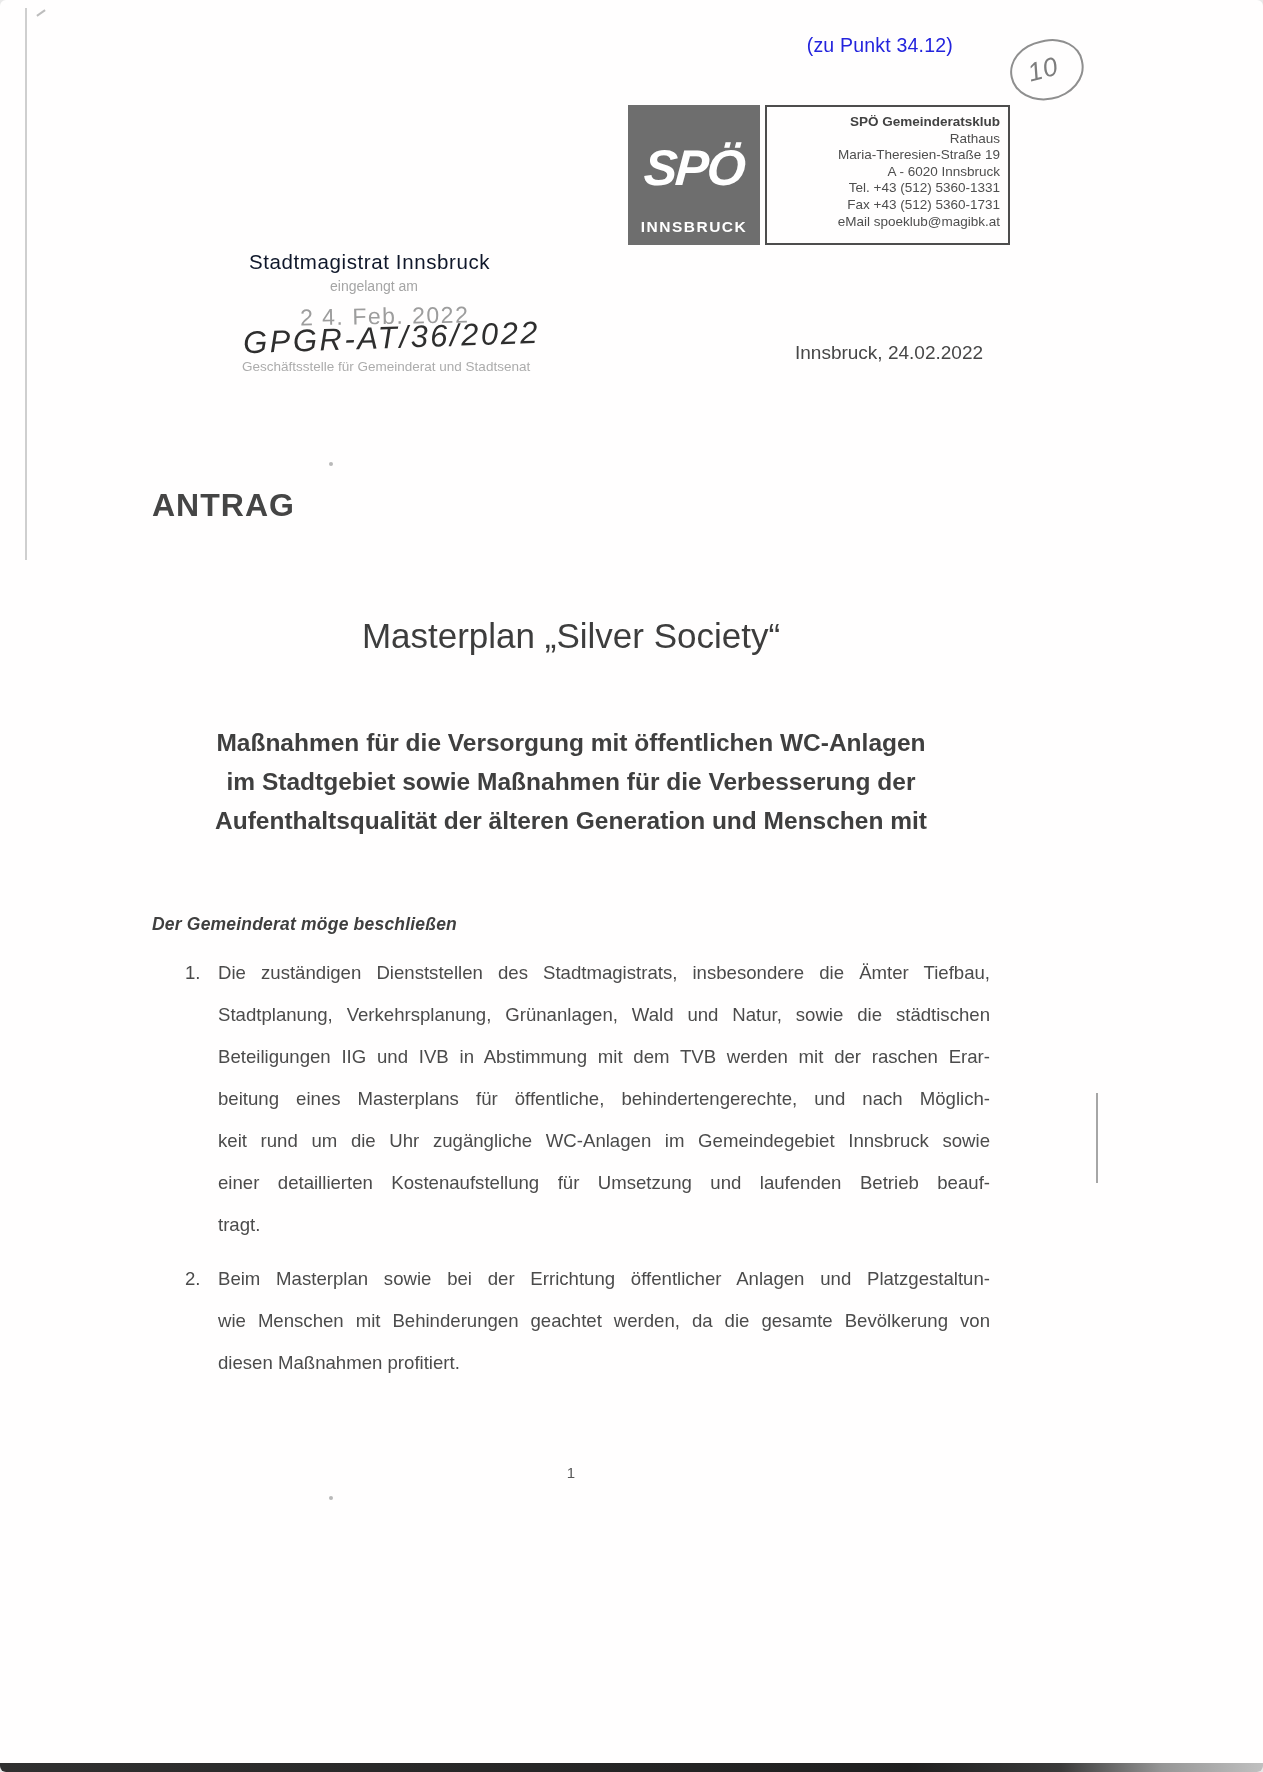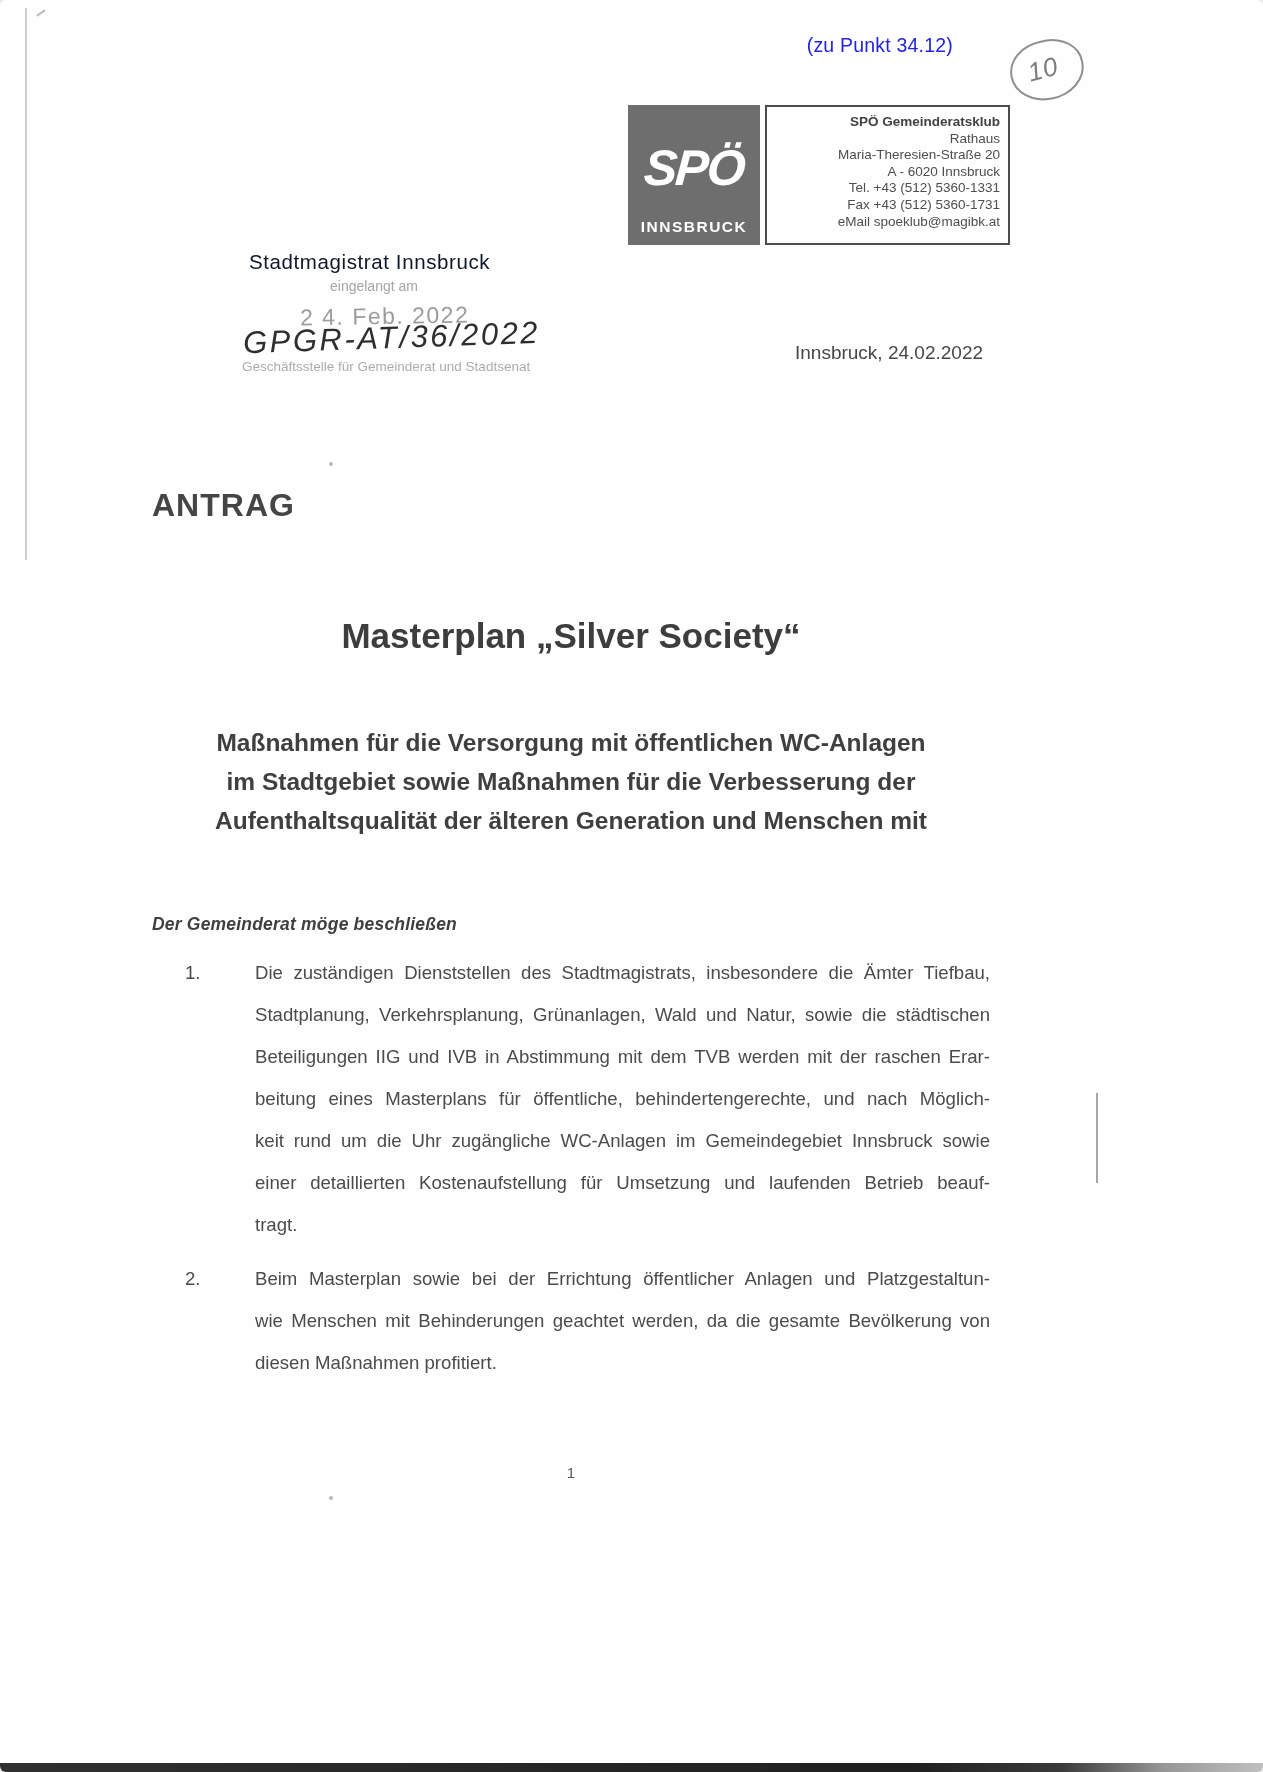--- a/index.html
+++ b/index.html
@@ -37,28 +37,28 @@
   .stamp-date{position:absolute; left:300px; top:303px; font-size:23px; color:#9d9d9d; letter-spacing:1.5px; transform:rotate(-1deg);}
   .stamp-hand{position:absolute; left:243px; top:320px; font-size:31px; font-style:italic; color:#2e2e2e;
     letter-spacing:2.5px; transform:rotate(-2deg); white-space:nowrap;}
   .stamp-line3{position:absolute; left:242px; top:359px; font-size:13.5px; color:#acacac; white-space:nowrap;}
   .dateline{position:absolute; left:795px; top:342px; font-size:19px; color:#474747;}
   
   .content{position:absolute; left:152px; top:0; width:838px;}
   .kind{position:absolute; left:0; width:100%; top:487px; 
     font-size:32px; font-weight:700; letter-spacing:1px; color:#454545;}
   .title{position:absolute; left:0; width:100%; top:616px; text-align:center;
-    font-size:35px; font-weight:700; color:#3d3d3d;}
+    font-size:35px; font-weight:400; color:#3d3d3d;}
   .subtitle{position:absolute; left:-10px; width:858px; top:680px; text-align:center;
     font-size:24.5px; font-weight:700; line-height:39px; color:#3f3f3f;margin-top:43px;}
   .lead{position:absolute; left:0; top:914px; font-size:17.5px; font-weight:700; font-style:italic; color:#3f3f3f; letter-spacing:.2px;}
   .list{position:absolute; left:33px; top:952px; width:805px; font-size:18.6px; color:#4b4b4b;}
   .item{display:flex; margin-bottom:12px;}
   .item-num{width:33px; flex:0 0 33px; line-height:42px;}
-  .item-lines{flex:1;margin-left:37px;}
+  .item-lines{flex:1;}
   .line{line-height:42px; white-space:normal;}
   .just{text-align:justify; text-align-last:justify;}
   .pagenum{position:absolute; left:152px; width:838px; top:1464px; text-align:center; font-size:15px; color:#585858;}
 </style>
 </head>
 <body>
 
 <div class="page">
 
   <div class="scan-line-left"></div>
@@ -74,21 +74,21 @@
   </div>
 
   <div class="logo-box">
     <div class="logo-spo">SPÖ</div>
     <div class="logo-city">INNSBRUCK</div>
   </div>
   <div class="addr-box">
     <div class="addr-org">SPÖ Gemeinderatsklub</div>
     <div>
         <div class="addr-line">Rathaus</div>
-        <div class="addr-line">Maria-Theresien-Straße 20</div>
+        <div class="addr-line">Maria-Theresien-Straße 19</div>
         <div class="addr-line">A -  6020 Innsbruck</div>
         <div class="addr-line">Tel. +43 (512) 5360-1331</div>
         <div class="addr-line">Fax +43 (512) 5360-1731</div>
         <div class="addr-line">eMail spoeklub@magibk.at</div>
       </div>
   </div>
 
   <div class="stamp-line1">Stadtmagistrat Innsbruck</div>
   <div class="stamp-line2">eingelangt am</div>
   <div class="stamp-date">2 4. Feb. 2022</div>

